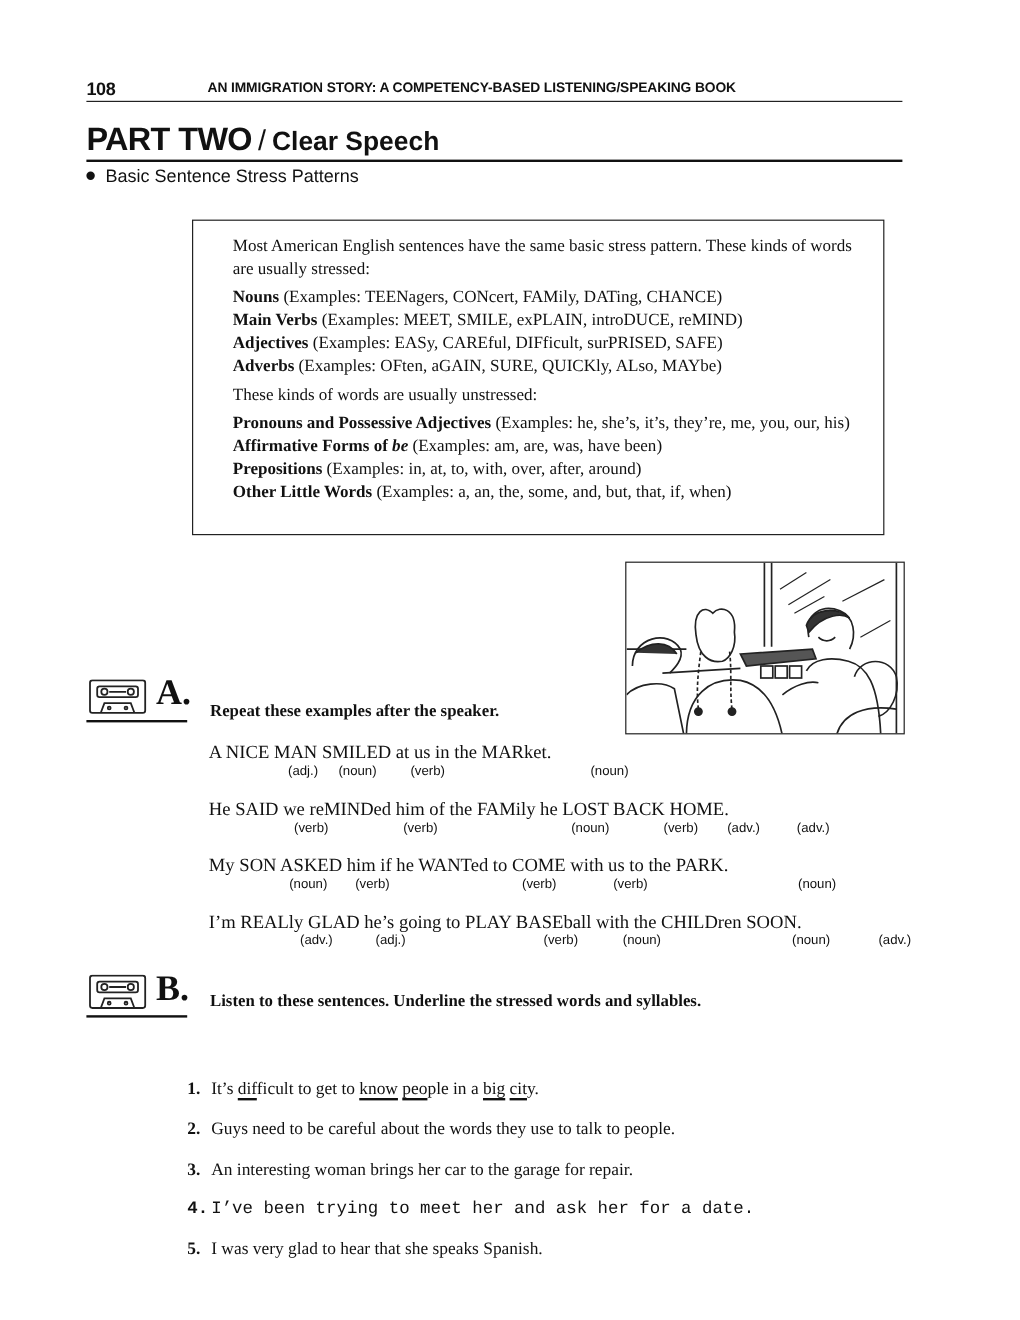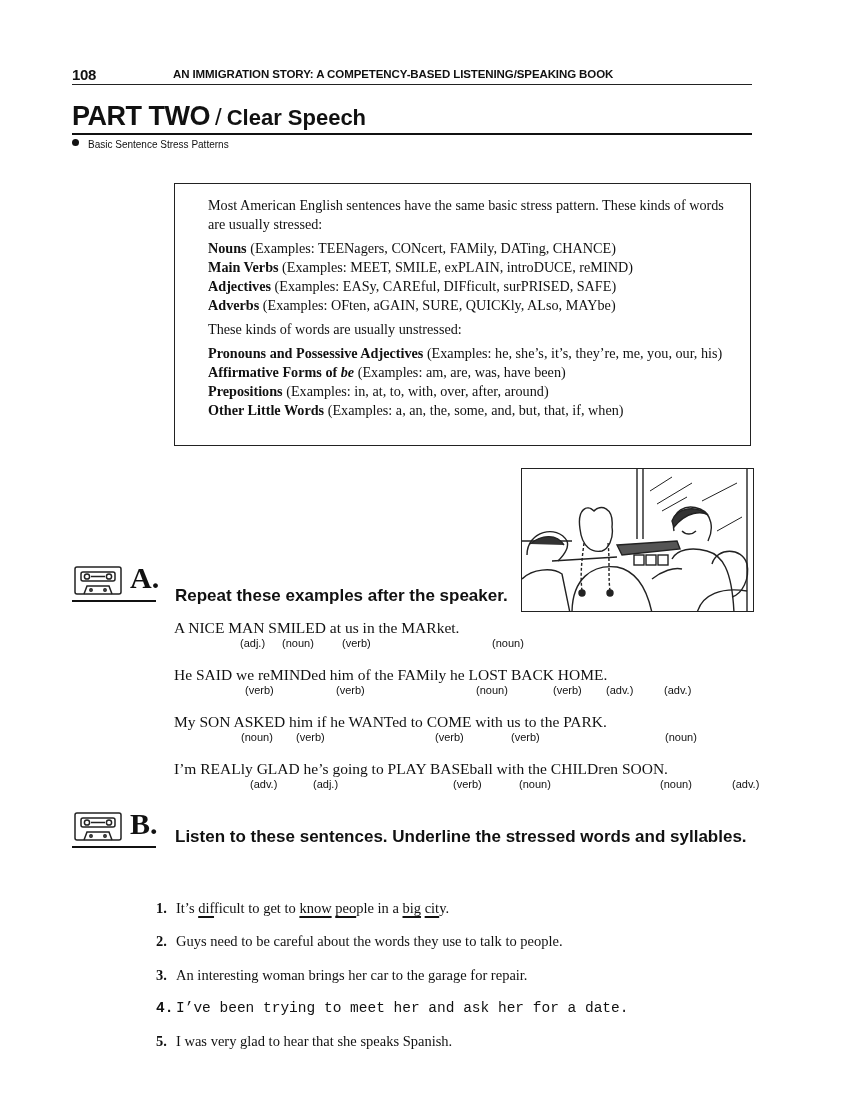--- a/index.html
+++ b/index.html
@@ -9,37 +9,37 @@
   
   .runhead { left: 72px; top: 66px; width: 680px; height: 18px; border-bottom: 1px solid #222; font-family: "Liberation Sans", sans-serif; font-weight: bold; }
   .pagenum { position: absolute; left: 0; top: 0; font-size: 15px; letter-spacing: -0.3px; text-align: right; }
   .booktitle { position: absolute; left: 101px; top: 2px; font-size: 11.5px; letter-spacing: -0.1px; }
 
   
   .parttitle { left: 72px; top: 101px; width: 680px; height: 32px; border-bottom: 2px solid #111; font-family: "Liberation Sans", sans-serif; font-weight: bold; white-space: nowrap; }
   .parttitle .big { font-size: 27px; letter-spacing: -0.5px; }
   .parttitle .slash { font-size: 24px; font-weight: normal; margin: 0 5px; }
   .parttitle .sub { font-size: 22px; }
-  .bullet-sub { left: 72px; top: 139px; font-family: "Liberation Sans", sans-serif; font-size: 10px; }
+  .bullet-sub { left: 72px; top: 139px; font-family: "Liberation Sans", sans-serif; font-size: 15px; }
   .bullet-dot { display: inline-block; width: 7px; height: 7px; border-radius: 50%; background: #111; margin-right: 9px; vertical-align: 2px; }
 
   
-  .rulebox { left: 174px; top: 183px; width: 577px; height: 263px; border: 1.5px solid #222; box-sizing: border-box; padding: 12px 10px 0 33px; font-size: 14.2px; line-height: 19px; }
+  .rulebox { left: 160px; top: 183px; width: 577px; height: 263px; border: 1.5px solid #222; box-sizing: border-box; padding: 12px 10px 0 33px; font-size: 14.2px; line-height: 19px; }
   .rulebox p { margin: 0; }
   .rulebox .gap { margin-top: 5px; }
   .rulebox b { font-weight: bold; }
 
   
   .illus { left: 521px; top: 468px; width: 233px; height: 144px; border: 1.5px solid #222; box-sizing: border-box; overflow: hidden; background: #fff; }
 
   
   .cassette { width: 50px; height: 30px; }
   .sec-letter { font-family: "Liberation Serif", serif; font-weight: bold; font-size: 30px; }
   .sec-underline { height: 2px; background: #111; }
-  .sec-instr { font-family: Liberation Sans, sans-serif; font-weight: bold; font-size: 17px; }
+  .sec-instr { font-family: Liberation Serif, serif; font-weight: bold; font-size: 14px; }
 
   
   .sent { font-size: 15.5px; white-space: nowrap; }
   .tag { font-family: "Liberation Sans", sans-serif; font-size: 11px; white-space: nowrap; margin-left: 37px; }
 
   
   .item { left: 156px; font-size: 14.5px; white-space: nowrap; margin-top: 40px; }
   .item .num { font-weight: bold; display: inline-block; width: 20px; }
   .ul { text-decoration: underline; text-underline-offset: 3px; text-decoration-thickness: 1.5px; }
 </style>

